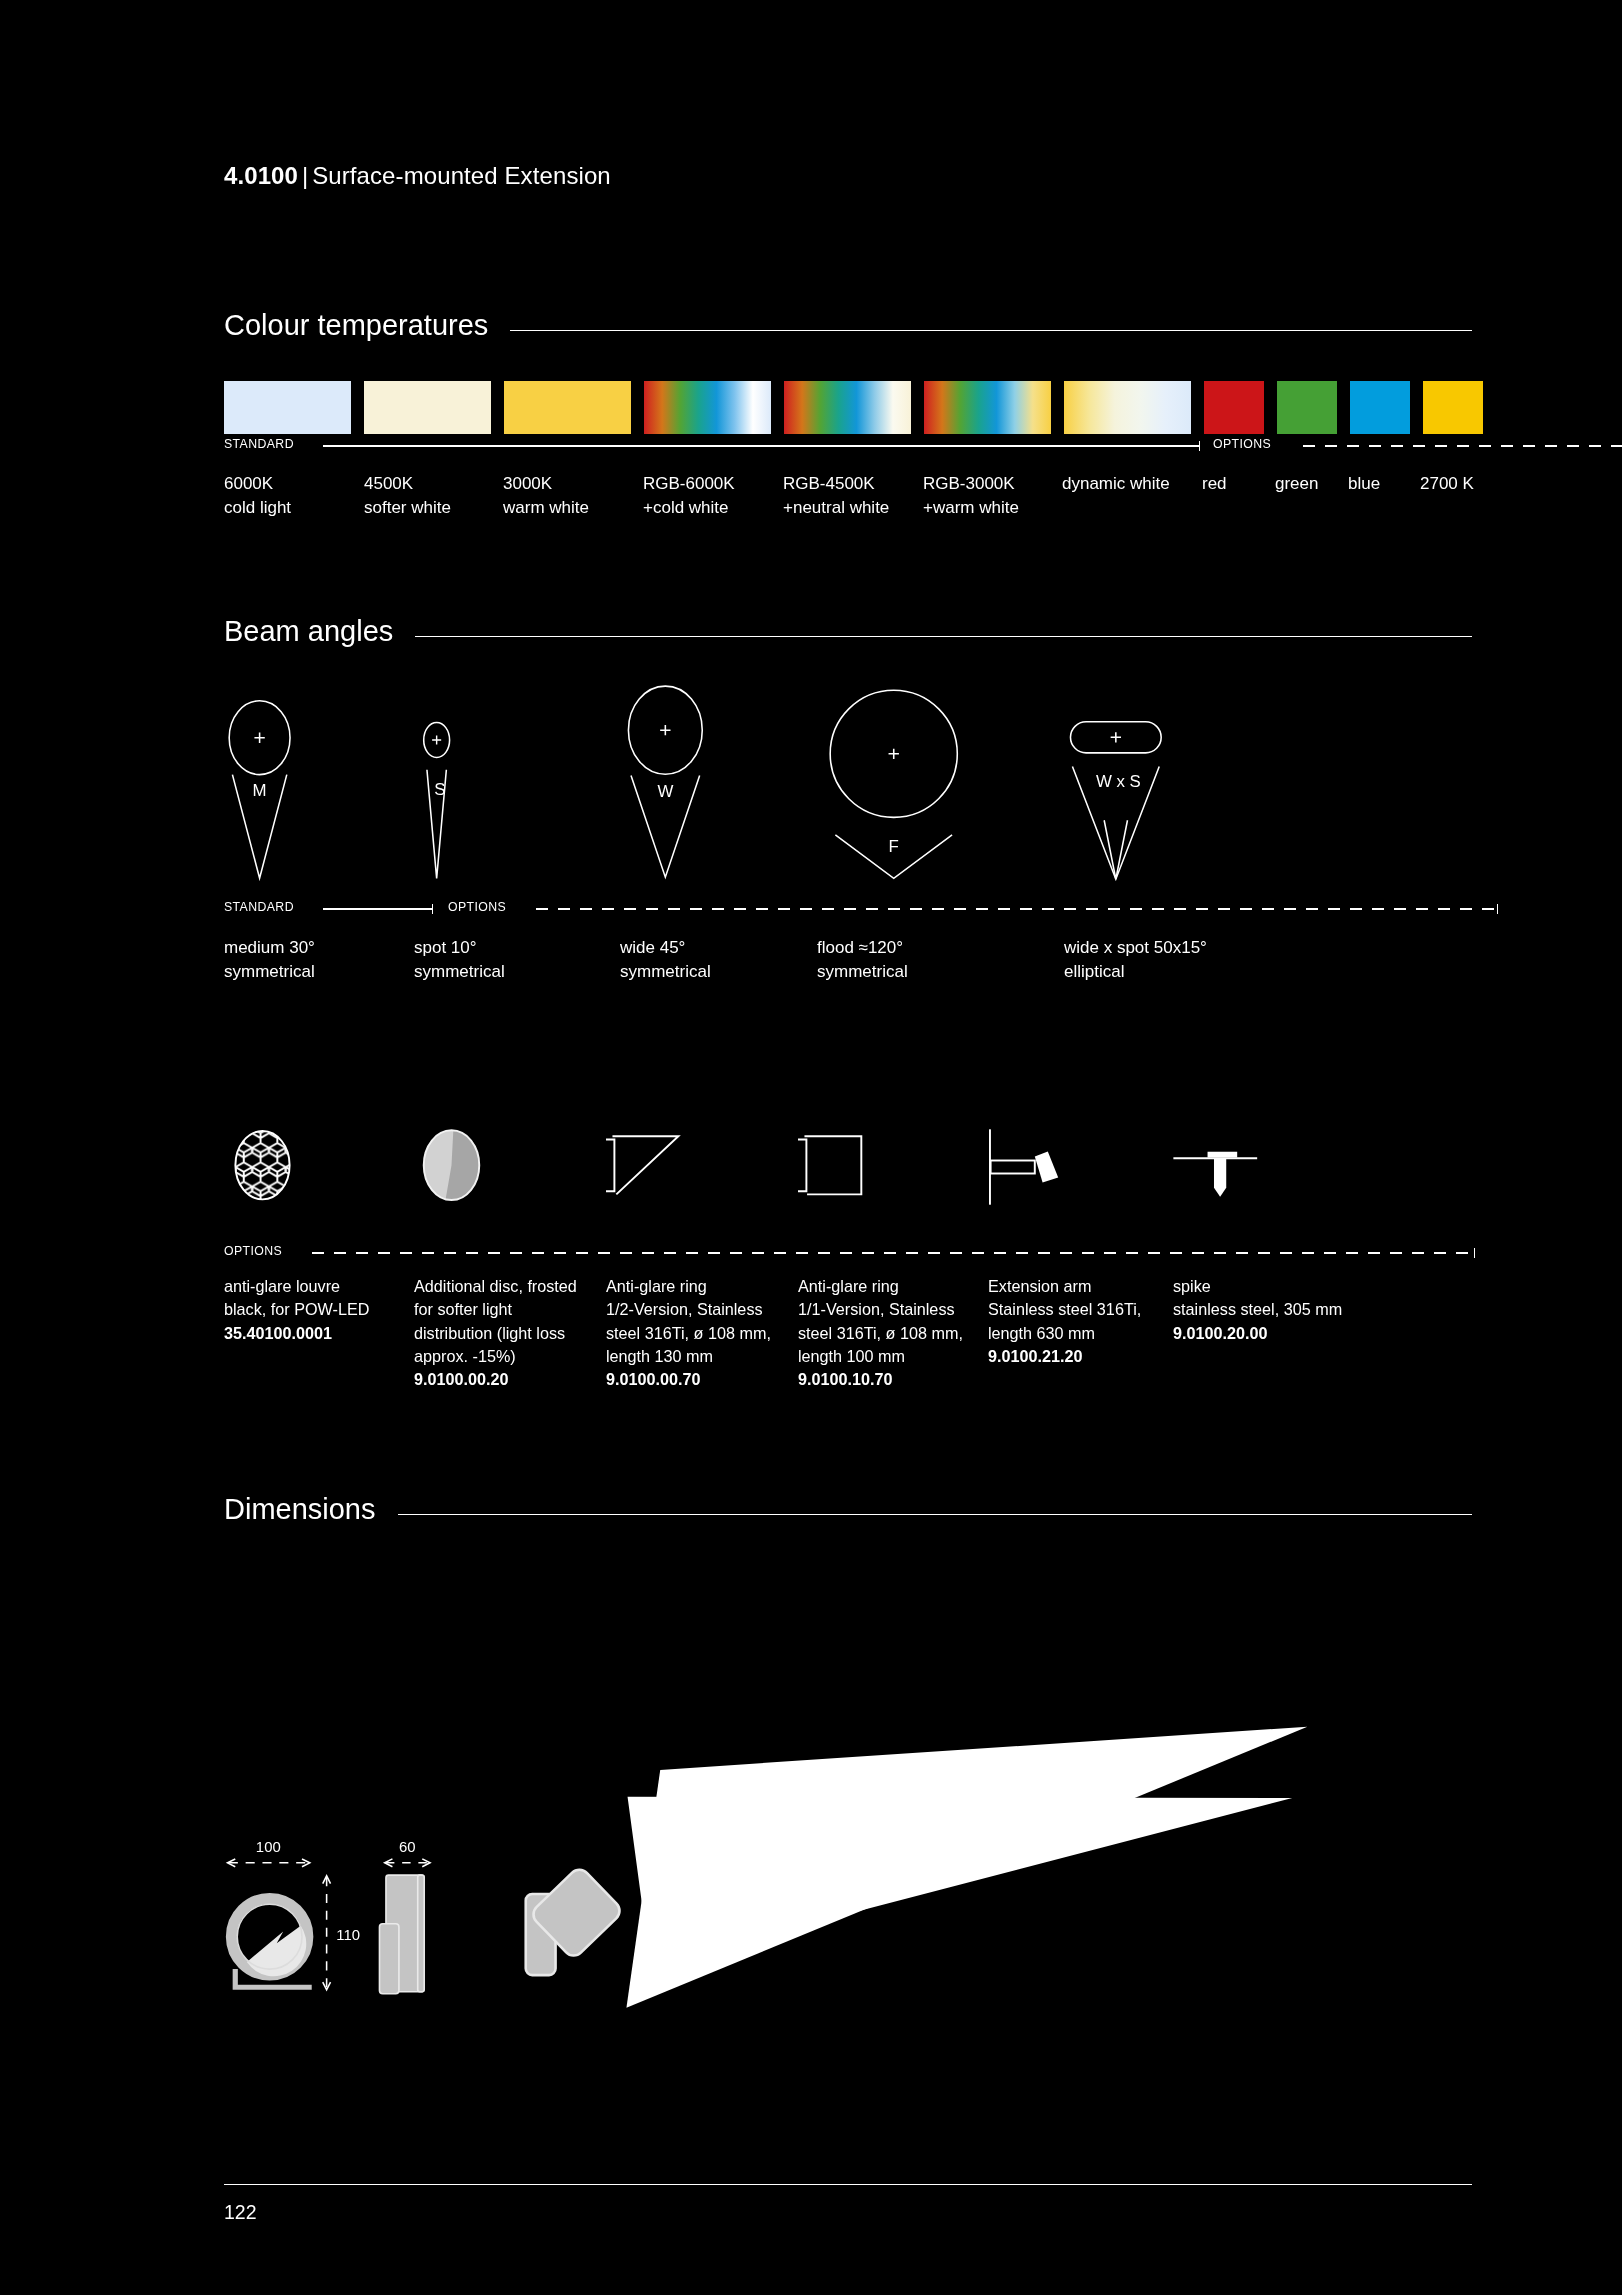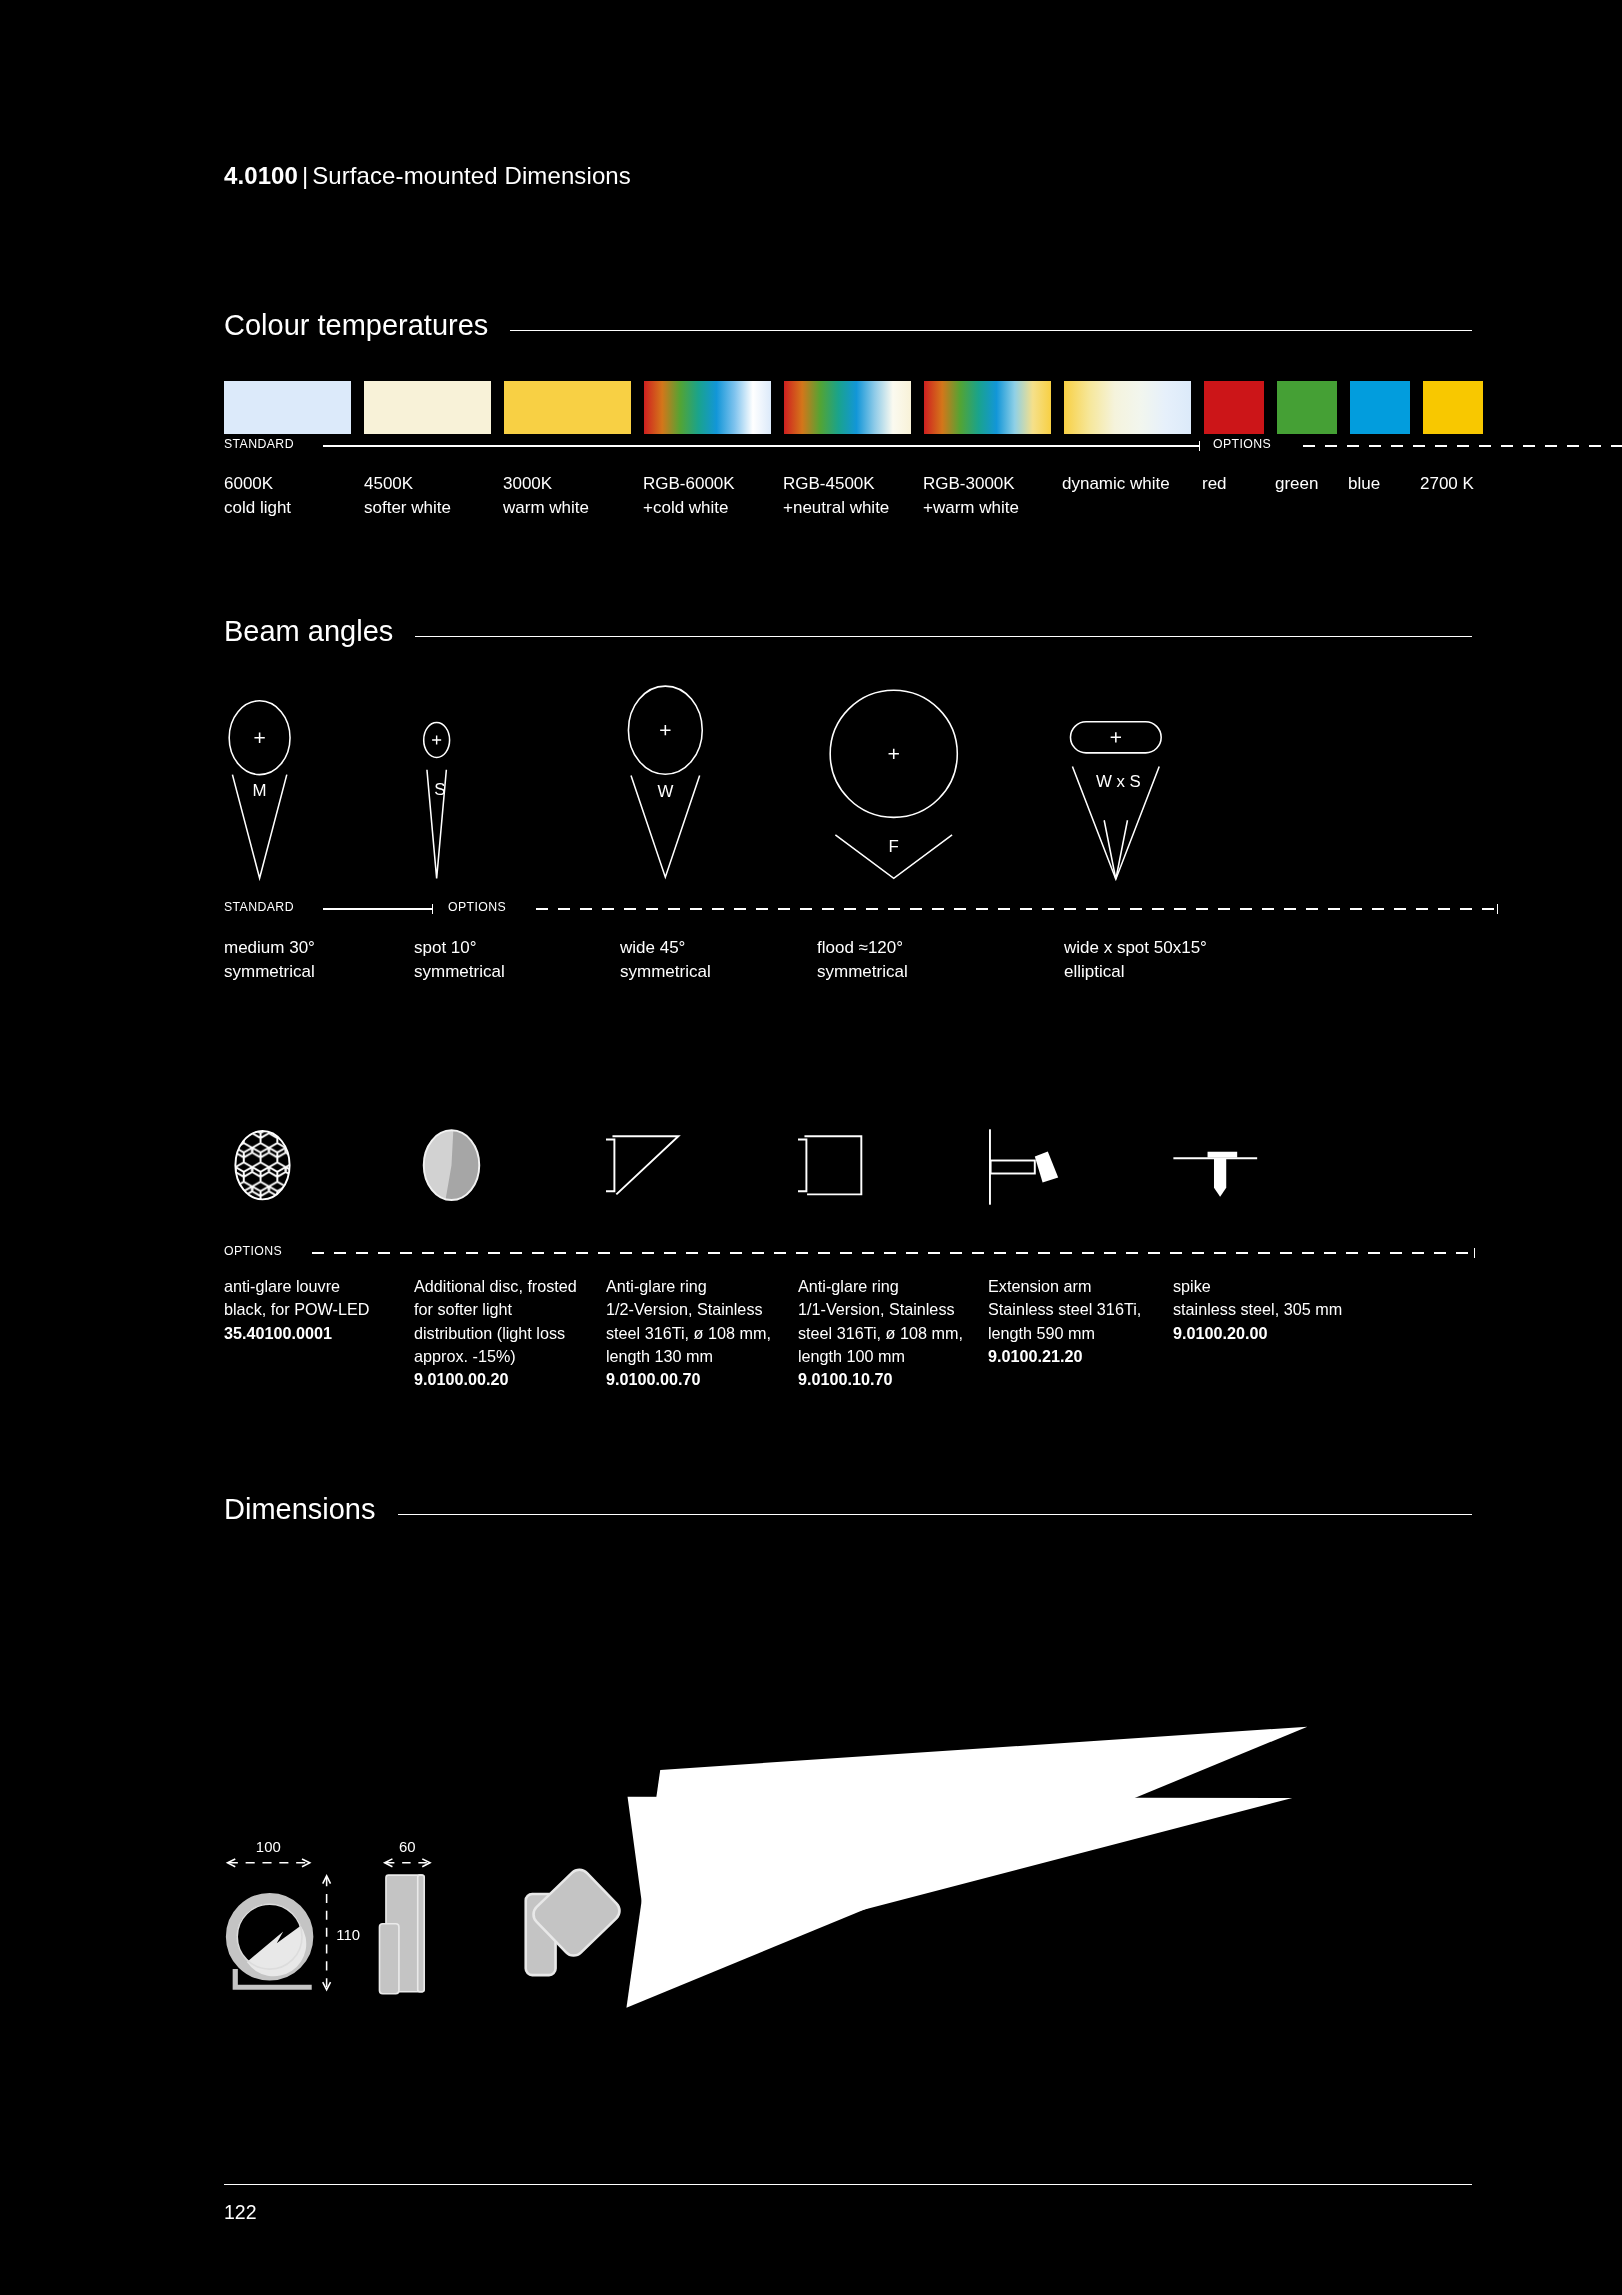--- a/index.html
+++ b/index.html
@@ -79,21 +79,21 @@
   .page-num { position: absolute; left: 224px; top: 2201px; font-size: 19.5px; }
 
   svg { display: block; overflow: visible; }
 </style>
 </head>
 <body>
 
 <div class="page">
 
   <div class="doc-header">
-    <span class="code">4.0100</span><span class="sep">|</span><span class="title">Surface-mounted Dimensions</span>
+    <span class="code">4.0100</span><span class="sep">|</span><span class="title">Surface-mounted Extension</span>
   </div>
 
   <div class="section-head" style="left:224px; top:311px;">
     <h2>Colour temperatures</h2>
     <div class="rule"></div>
   </div>
 
   <div class="swatch-row" id="ct-swatches">
       <div class="swatch" style="width: 127px; margin-right: 13px; background: rgb(220, 234, 250);"></div>
       <div class="swatch" style="width: 127px; margin-right: 13px; background: rgb(248, 242, 216);"></div>
@@ -315,21 +315,21 @@
       <div class="part-col" style="left: 574px;">
         <div>Anti-glare ring</div>
         <div>1/1-Version, Stainless</div>
         <div>steel 316Ti, ø 108 mm,</div>
         <div>length 100 mm</div>
         <span class="order">9.0100.10.70</span>
       </div>
       <div class="part-col" style="left: 764px;">
         <div>Extension arm</div>
         <div>Stainless steel 316Ti,</div>
-        <div>length 590 mm</div>
+        <div>length 630 mm</div>
         <span class="order">9.0100.21.20</span>
       </div>
       <div class="part-col" style="left: 949px;">
         <div>spike</div>
         <div>stainless steel, 305 mm</div>
         <span class="order">9.0100.20.00</span>
       </div>
     </div>
 
   <div class="section-head" style="left:224px; top:1495px;">

